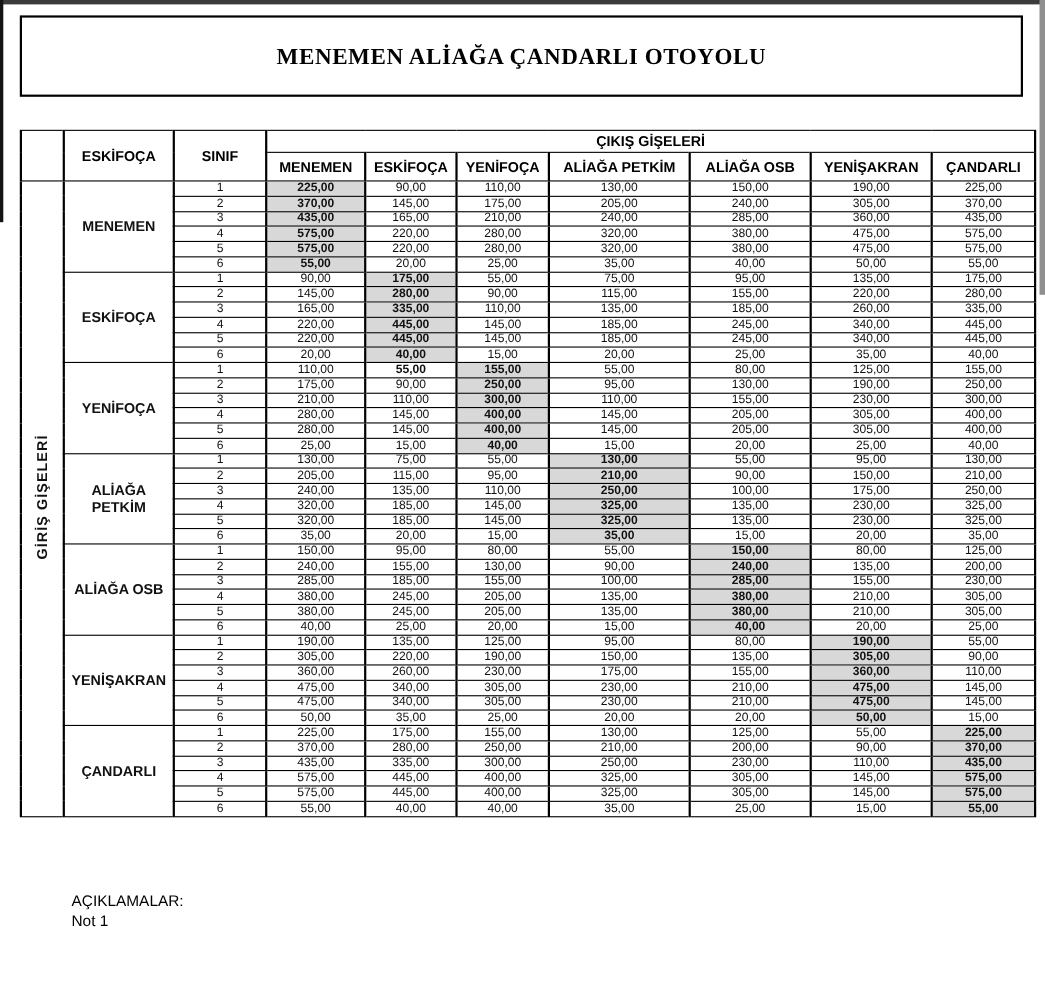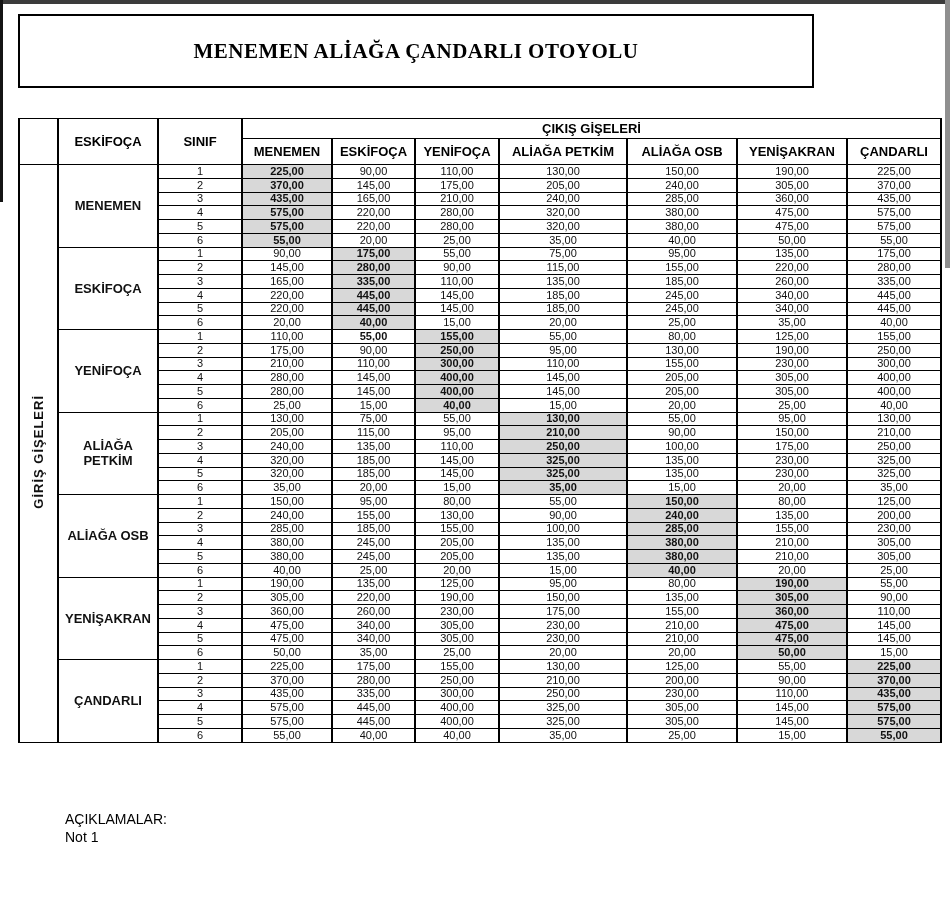--- a/index.html
+++ b/index.html
@@ -3,21 +3,21 @@
 <meta charset="utf-8">
 <style>
   * { margin:0; padding:0; box-sizing:border-box; }
   html,body { width:950px; height:899px; background:#fff; overflow:hidden;
               font-family:"Liberation Sans", sans-serif; color:#000; }
   .edge { position:absolute; }
   #topbar { left:0; top:0; width:950px; height:4px; background:var(--topbar,#3b3b3b); }
   #leftstrip { left:0; top:0; width:3px; height:202px; background:#141414; }
   #rightstrip { right:0; top:0; width:5px; height:268px; background:#8f8f8f; }
 
-  #title-box { position:absolute; left:18px; top:14px; width:796px; height:74px;
+  #title-box { position:absolute; left:18px; top:14px; width:912px; height:74px;
                border:2px solid #000; display:flex; flex-direction:column;
                align-items:center; justify-content:center; gap:2px; }
   #title-box .tl { font-family:"Liberation Serif", serif; font-weight:bold;
                    font-size:21px; letter-spacing:.5px; line-height:24px; }
 
   #main-table { position:absolute; left:18px; top:118px; width:922px;
                 border-collapse:collapse; table-layout:fixed; }
   #main-table th, #main-table td { border:1px solid #000; border-left-width:2px;
                 border-right-width:2px; text-align:center; vertical-align:middle;
                 padding:0; overflow:hidden; }

